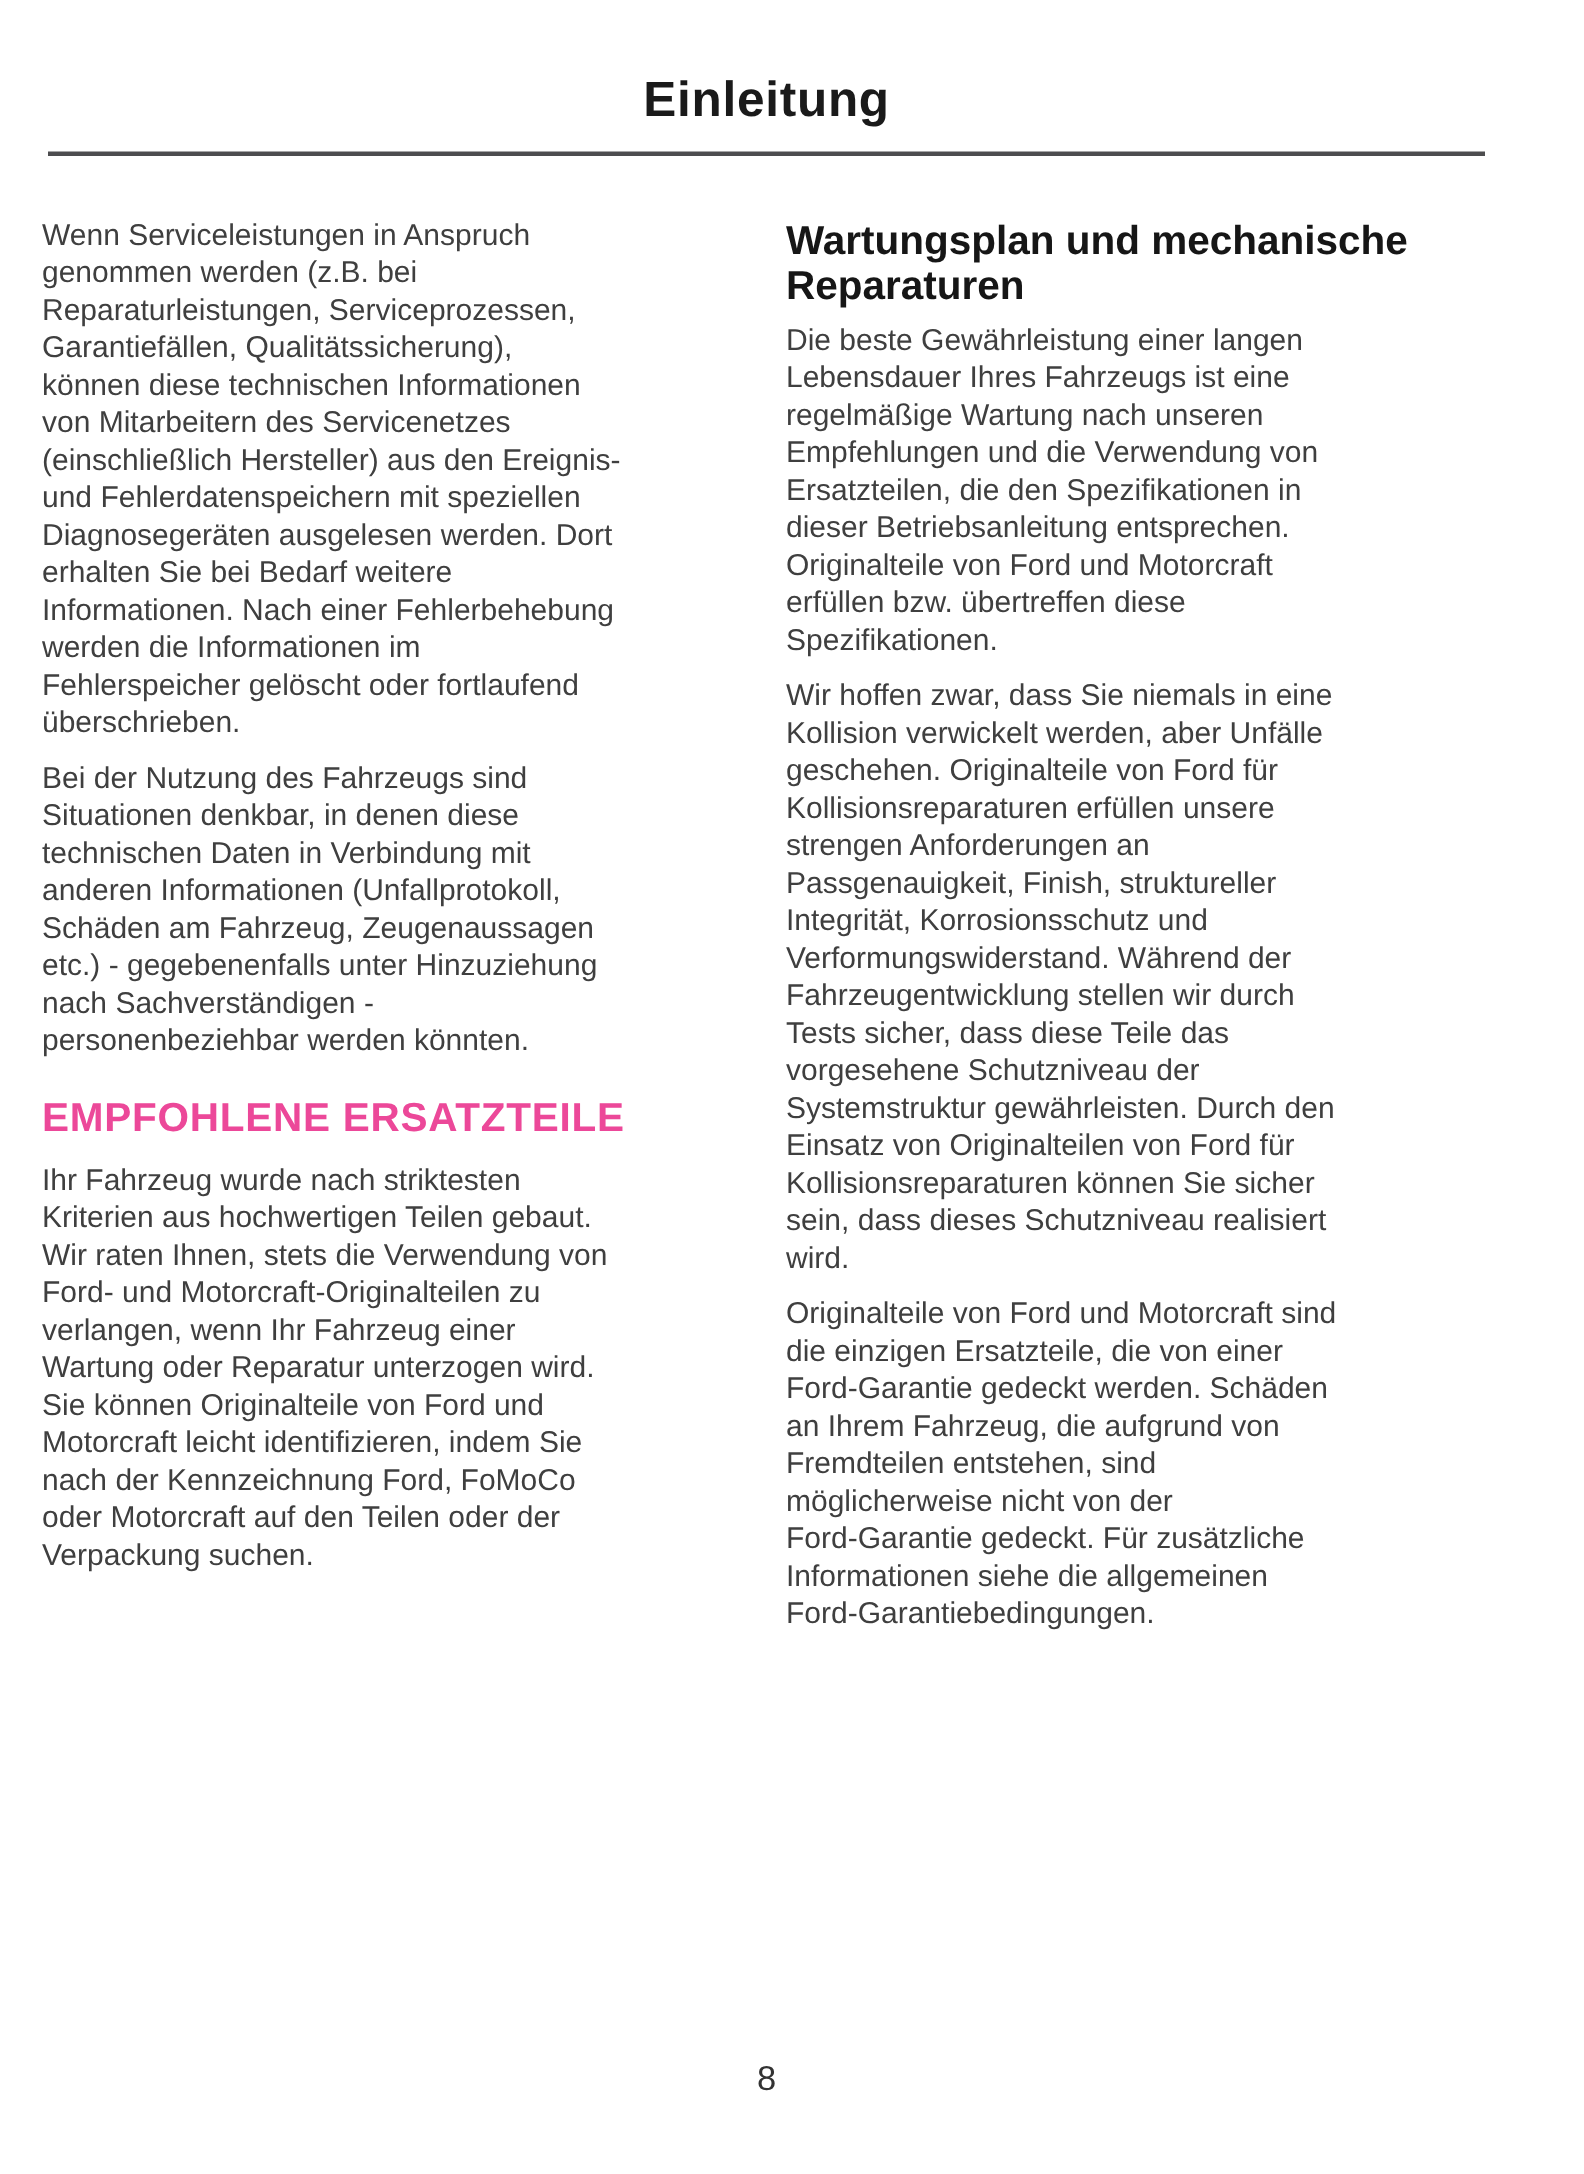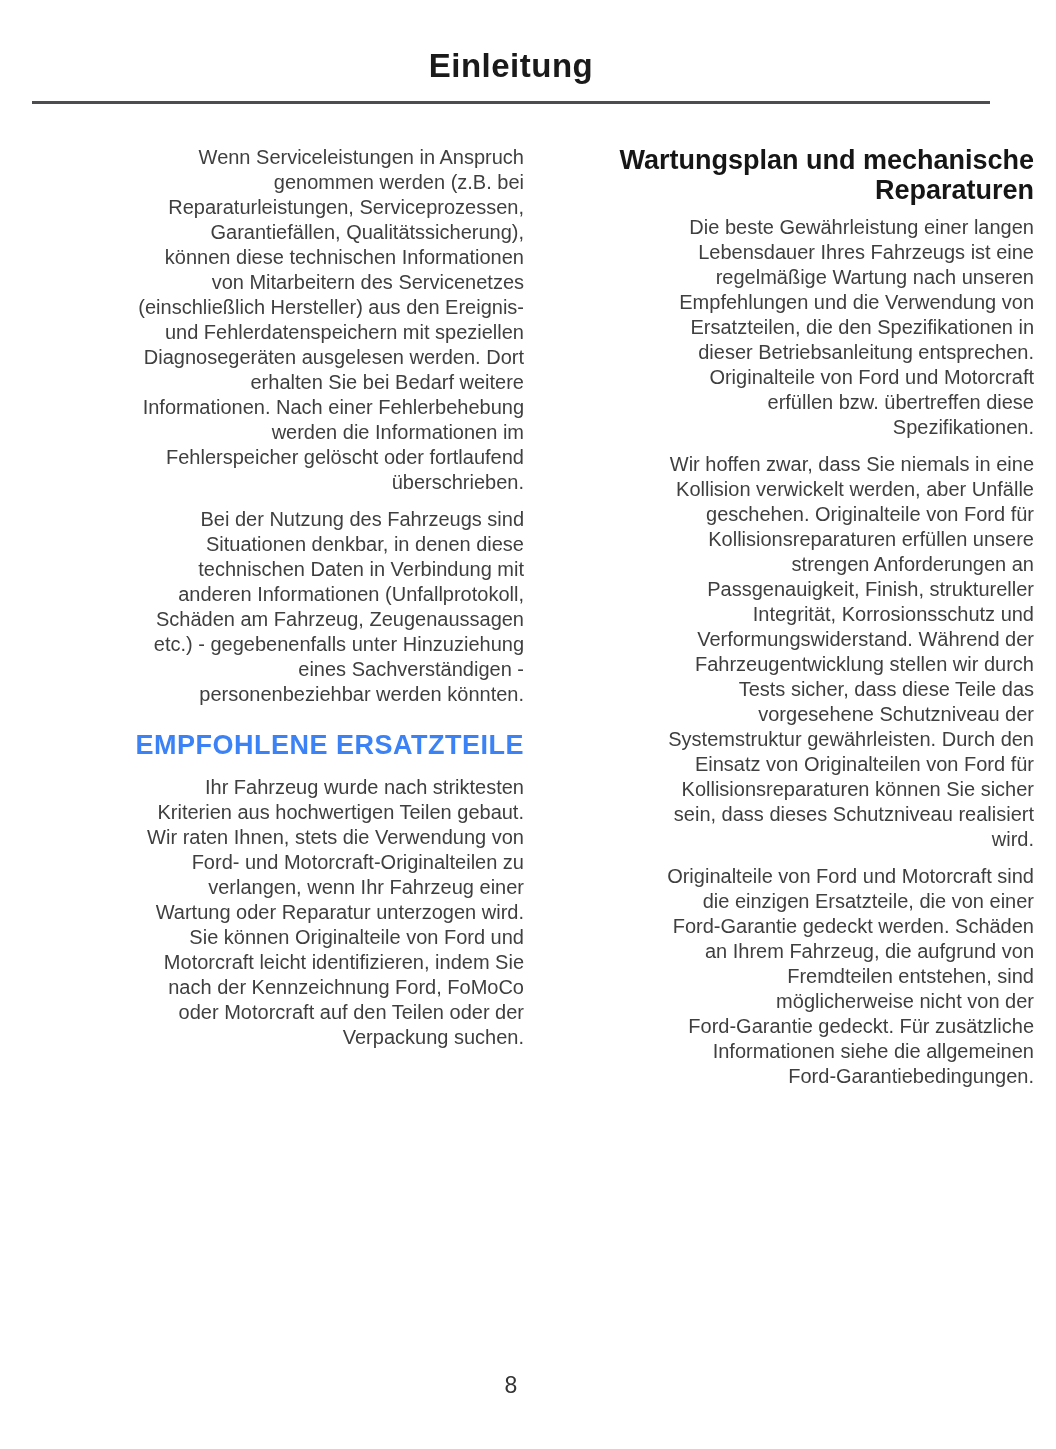--- a/index.html
+++ b/index.html
@@ -31,25 +31,24 @@
     position: absolute;
     top: 101px;
     left: 32px;
     width: 958px;
     height: 3px;
     background: #4d4d4f;
   }
   .columns {
     position: absolute;
     top: 145px;
-    left: 56px;
+    left: 28px;
     width: 978px;
     display: flex;
     gap: 28px;
-    text-align: right;
   }
   .col {
     width: 468px;
     flex: 0 0 auto;
   }
   .col.right {
     width: 482px;
   }
   .body-p {
     margin: 0 0 12px 0;
@@ -57,21 +56,21 @@
     line-height: 25px;
     color: #3f3f3f;
     white-space: pre-line;
   }
   .h-major {
     margin: 22px 0 14px 0;
     font-size: 27px;
     line-height: 32px;
     font-weight: bold;
     letter-spacing: 0.5px;
-    color: #3b82f6;
+    color: #ec4899;
     white-space: pre-line;
   }
   .h-sub {
     margin: 10px 0 10px 0;
     font-size: 27px;
     line-height: 30px;
     font-weight: bold;
     color: #161616;
     white-space: pre-line;
   }
@@ -114,21 +113,21 @@
 Informationen. Nach einer Fehlerbehebung
 werden die Informationen im
 Fehlerspeicher gelöscht oder fortlaufend
 überschrieben.</p>
       <p class="body-p">Bei der Nutzung des Fahrzeugs sind
 Situationen denkbar, in denen diese
 technischen Daten in Verbindung mit
 anderen Informationen (Unfallprotokoll,
 Schäden am Fahrzeug, Zeugenaussagen
 etc.) - gegebenenfalls unter Hinzuziehung
-eines Sachverständigen -
+nach Sachverständigen -
 personenbeziehbar werden könnten.</p>
       <h1 class="h-major">EMPFOHLENE ERSATZTEILE</h1>
       <p class="body-p">Ihr Fahrzeug wurde nach striktesten
 Kriterien aus hochwertigen Teilen gebaut.
 Wir raten Ihnen, stets die Verwendung von
 Ford- und Motorcraft-Originalteilen zu
 verlangen, wenn Ihr Fahrzeug einer
 Wartung oder Reparatur unterzogen wird.
 Sie können Originalteile von Ford und
 Motorcraft leicht identifizieren, indem Sie

